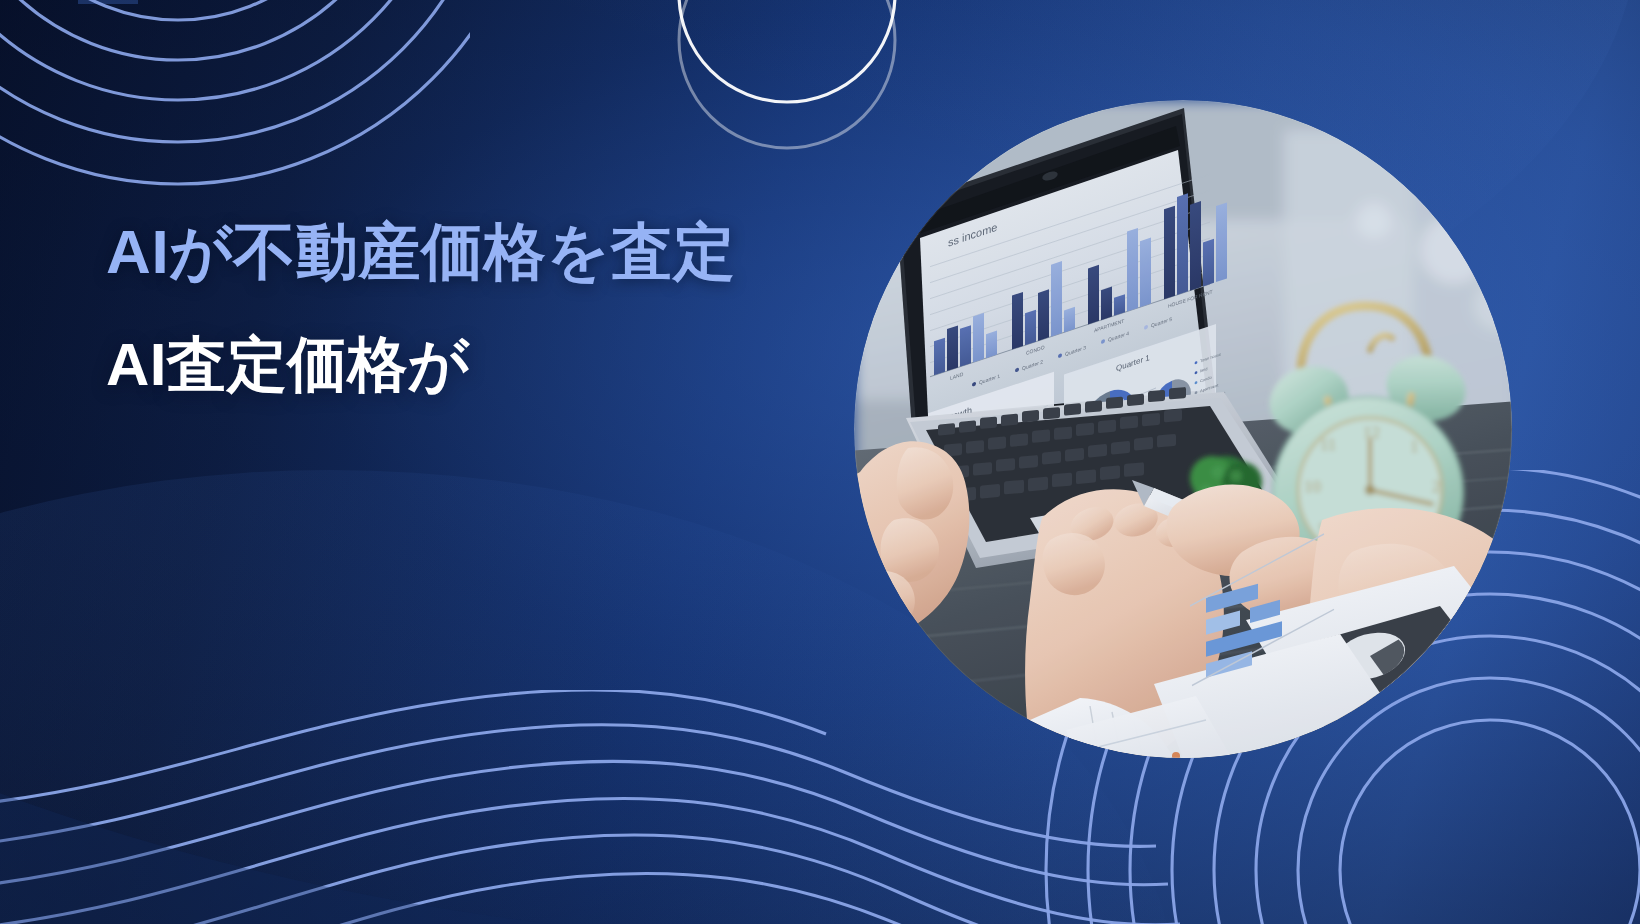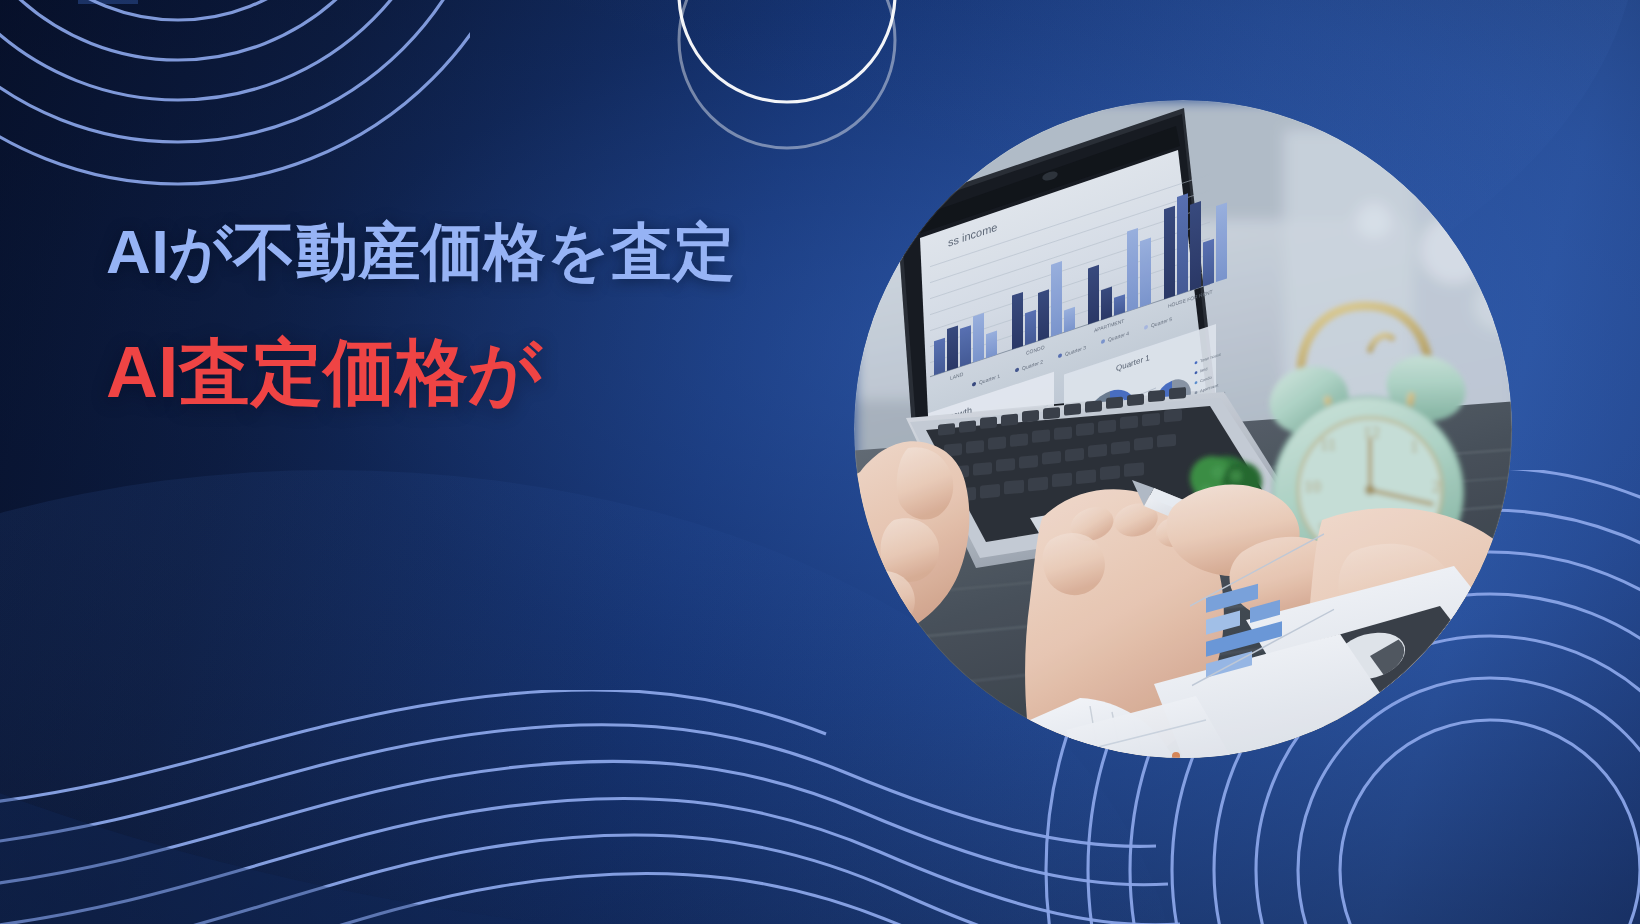--- a/index.html
+++ b/index.html
@@ -70,24 +70,24 @@
     font-size:62px;
     line-height:1.08;
     font-weight:700;
     color:#96b3f5;
     letter-spacing:.01em;
     white-space:nowrap;
     text-shadow:0 2px 14px rgba(4,12,32,.55);
   }
   .headline{
     margin-top:40px;
-    font-size:72px;
+    font-size:60px;
     line-height:1.30;
     font-weight:700;
-    color:#ef4444;
+    color:#ffffff;
     letter-spacing:.005em;
     text-shadow:0 3px 18px rgba(4,12,32,.45);
   }
   .headline .l2{ display:block; padding-left:14px; }
 </style>
 </head>
 <body>
 
 <div class="banner">
 

